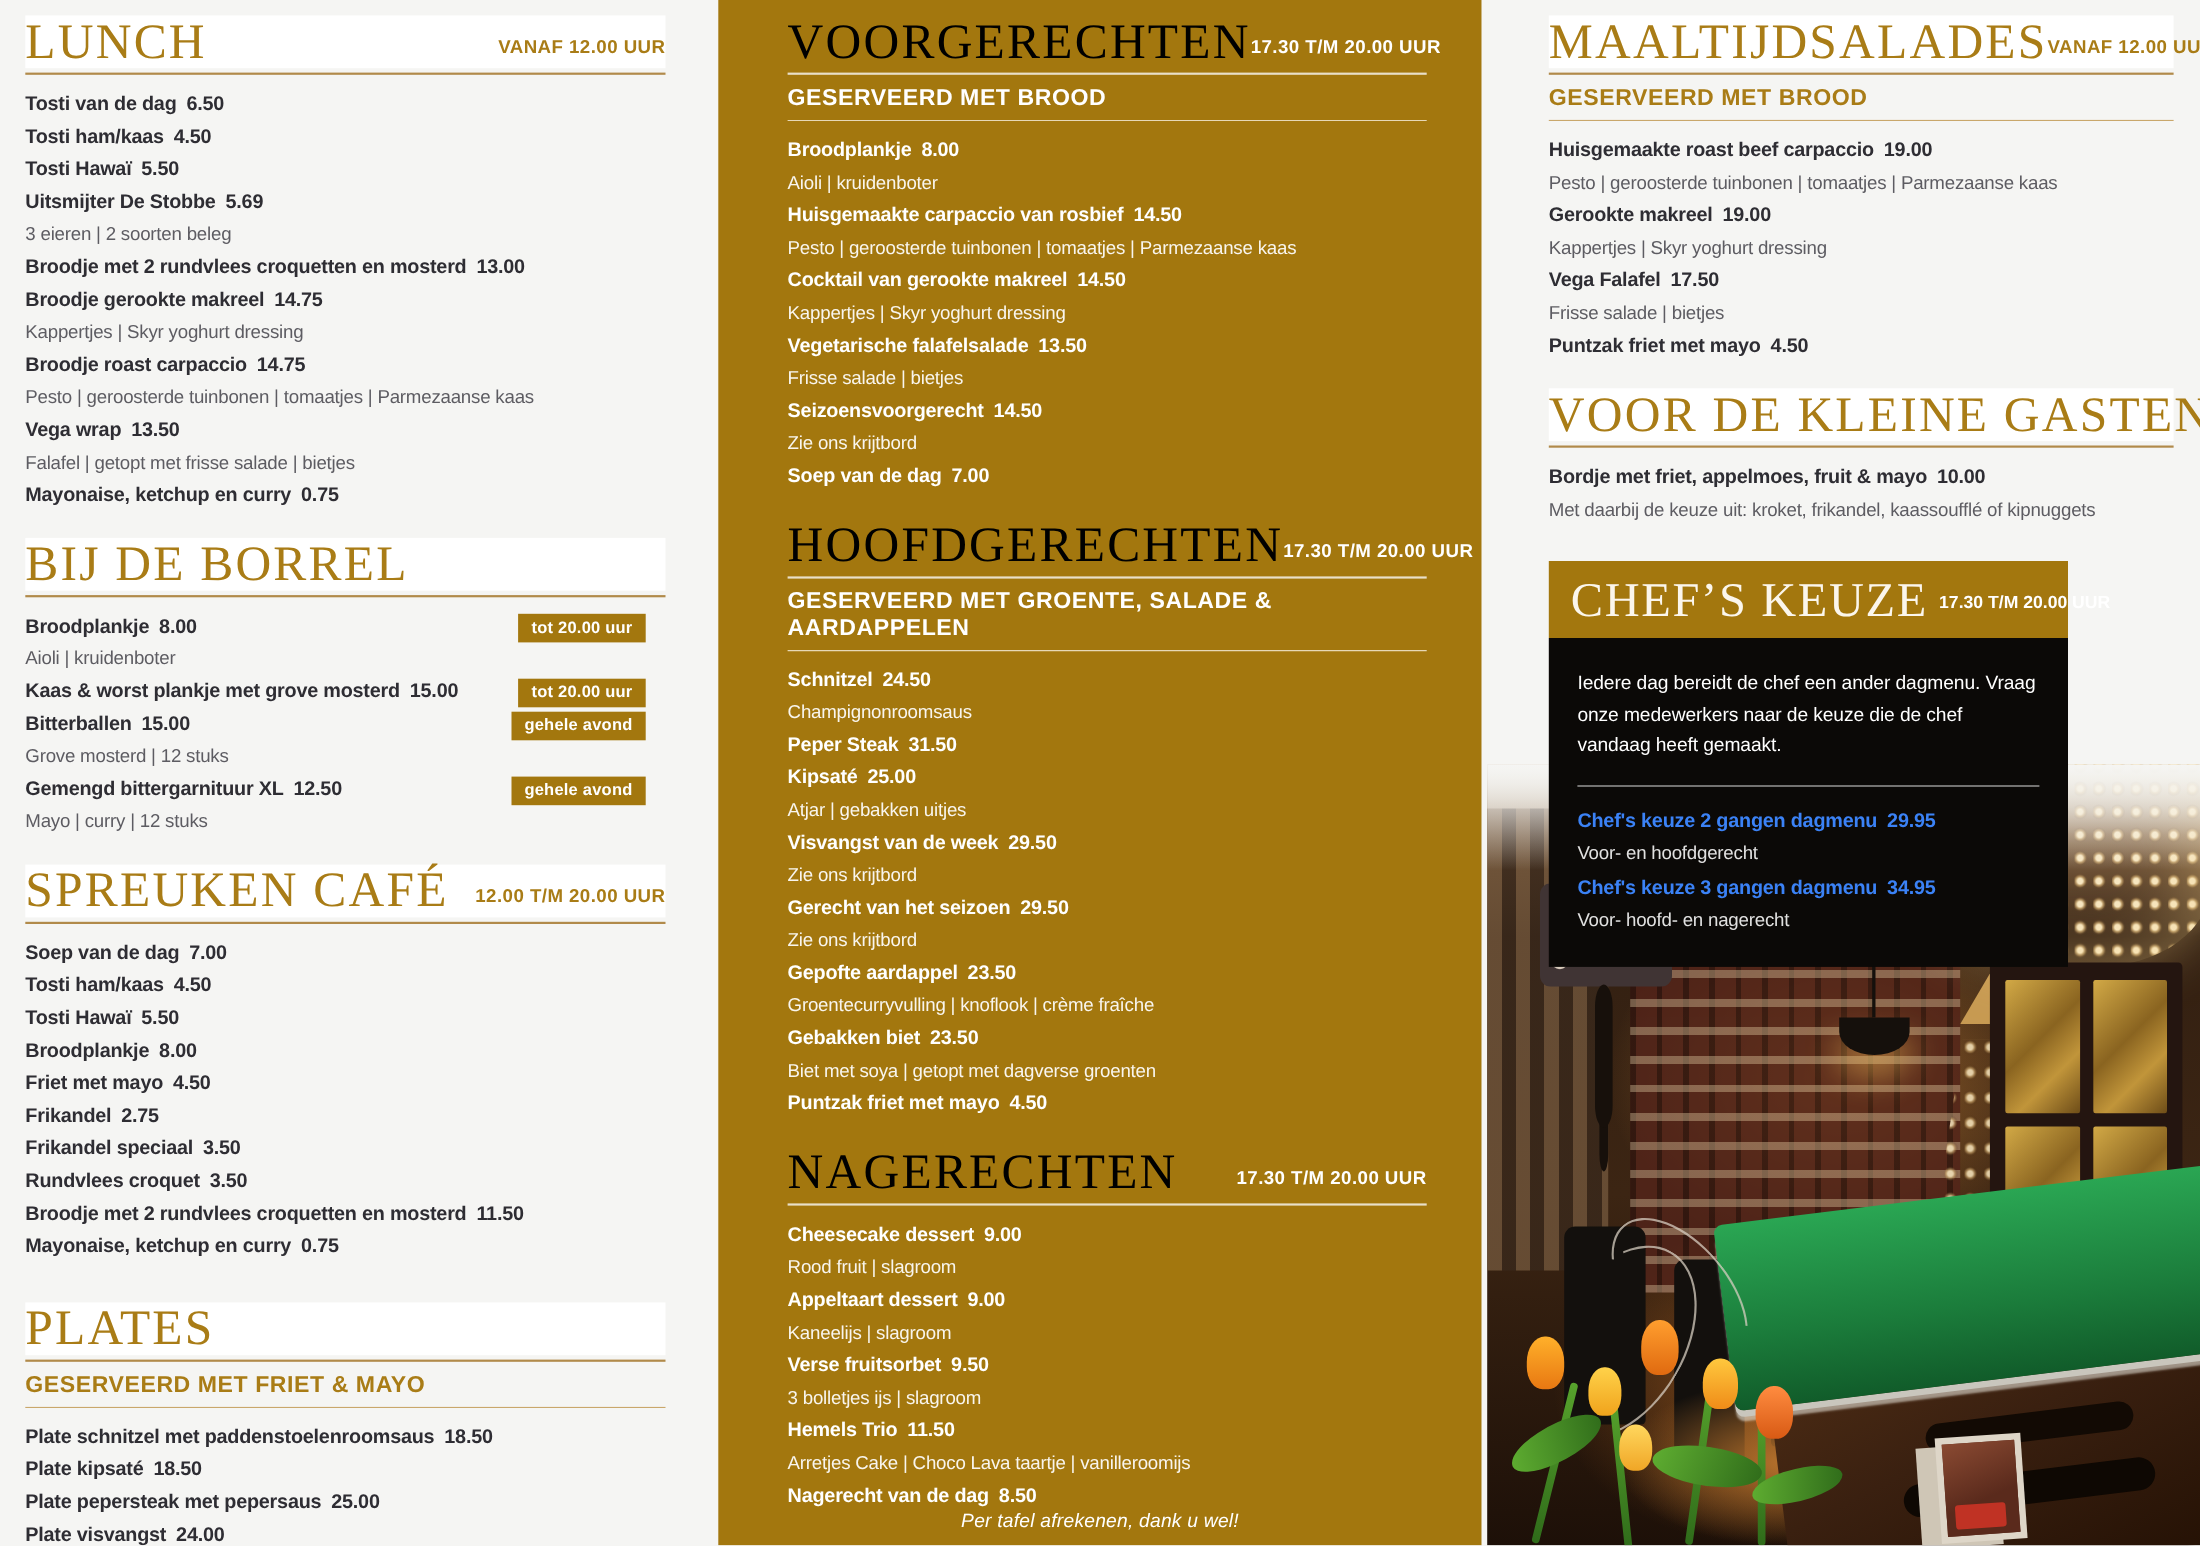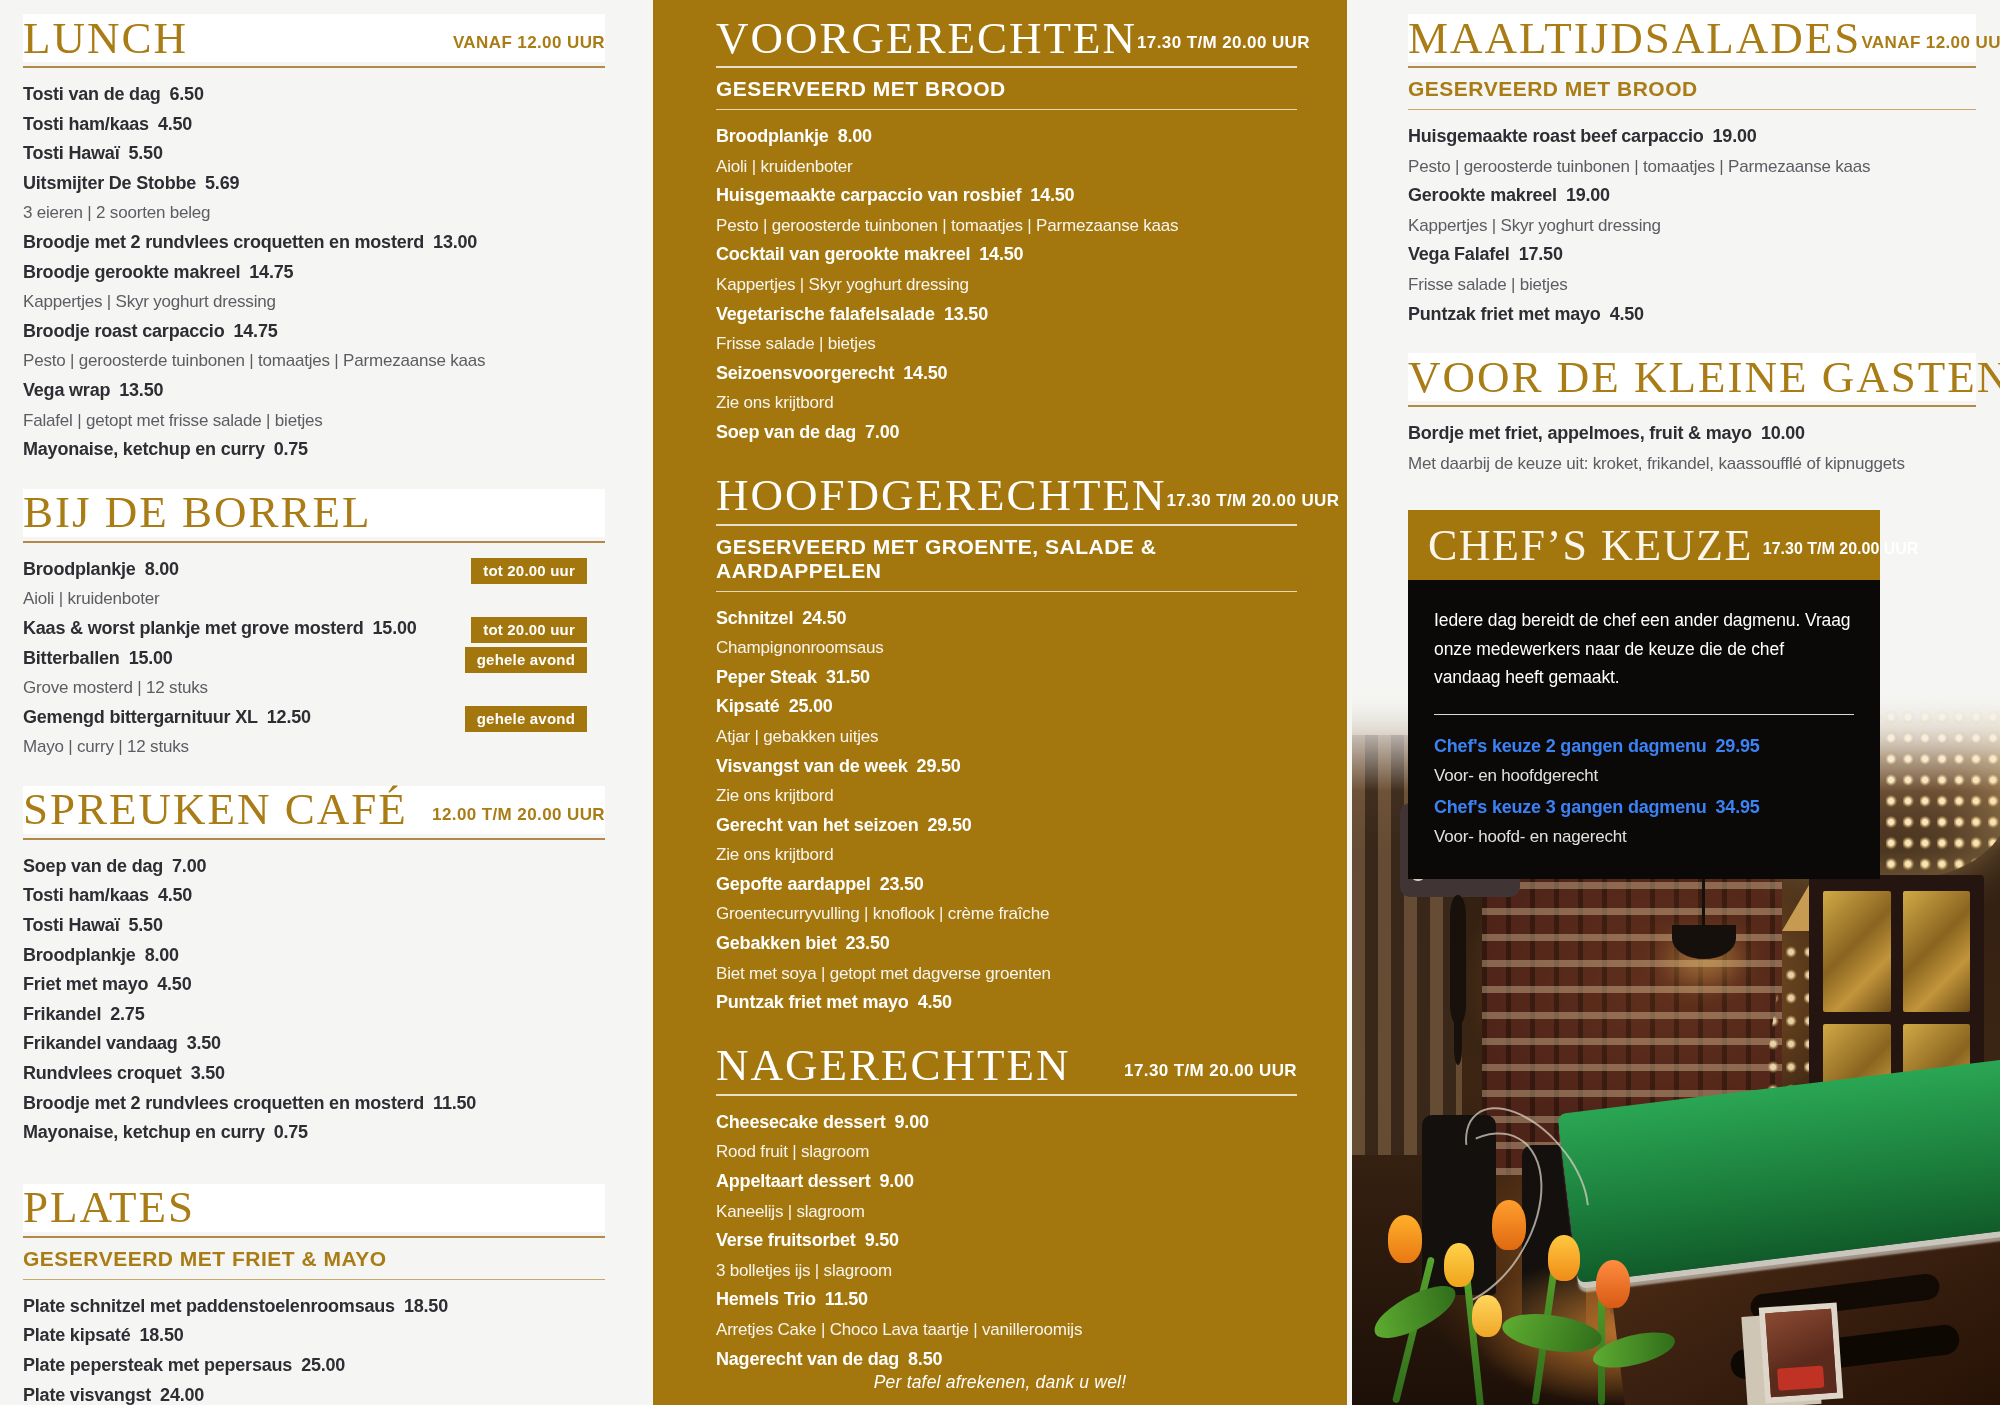--- a/index.html
+++ b/index.html
@@ -14,21 +14,21 @@
   .col{position:absolute;top:0;height:1405px;}
   .col-left{left:0;width:653px;padding:14px 48px 0 23px;background:var(--bg);}
   .col-mid{left:653px;width:694px;padding:14px 50px 0 63px;background:var(--gold);}
   .col-right{left:1347px;width:653px;padding:14px 24px 0 61px;background:var(--bg);}
 
   
   .band{display:flex;justify-content:space-between;align-items:center;height:48px;}
   .col-left .band,.col-right .band{background:var(--band);}
   .serif{font-family:"Liberation Serif","DejaVu Serif",serif;font-weight:400;}
   .title{font-size:45px;letter-spacing:2px;color:var(--goldText);line-height:1;white-space:nowrap;}
-  .col-mid .title{color:#ffffff;}
+  .col-mid .title{color:#000000;}
   .time{font-size:17px;font-weight:700;color:var(--goldText);letter-spacing:.4px;white-space:nowrap;padding-top:10px;}
   .col-mid .time{color:#fff;}
   .rule{height:2px;background:var(--brass);margin-top:4px;}
   .col-mid .rule{background:var(--creamRule);}
 
   
   .subtitle{font-size:21px;font-weight:700;letter-spacing:.5px;color:var(--goldText);
     padding:9px 0 8px;border-bottom:1px solid var(--brassLight);}
   .col-mid .subtitle{color:#fff;border-bottom-color:rgba(248,240,225,.8);}
 
@@ -195,21 +195,21 @@
           <div class="time">12.00 T/M 20.00 UUR</div>
         </div>
         <div class="rule"></div>
         <div class="items">
           <div class="row"><span class="nm">Soep van de dag</span><span class="pr">7.00</span></div>
           <div class="row"><span class="nm">Tosti ham/kaas</span><span class="pr">4.50</span></div>
           <div class="row"><span class="nm">Tosti Hawaï</span><span class="pr">5.50</span></div>
           <div class="row"><span class="nm">Broodplankje</span><span class="pr">8.00</span></div>
           <div class="row"><span class="nm">Friet met mayo</span><span class="pr">4.50</span></div>
           <div class="row"><span class="nm">Frikandel</span><span class="pr">2.75</span></div>
-          <div class="row"><span class="nm">Frikandel vandaag</span><span class="pr">3.50</span></div>
+          <div class="row"><span class="nm">Frikandel speciaal</span><span class="pr">3.50</span></div>
           <div class="row"><span class="nm">Rundvlees croquet</span><span class="pr">3.50</span></div>
           <div class="row"><span class="nm">Broodje met 2 rundvlees croquetten en mosterd</span><span class="pr">11.50</span></div>
           <div class="row"><span class="nm">Mayonaise, ketchup en curry</span><span class="pr">0.75</span></div>
         </div>
       </section>
       <section class="sec sec-plates">
         <div class="band">
           <h2 class="title serif">PLATES</h2>
         </div>
         <div class="rule"></div>

